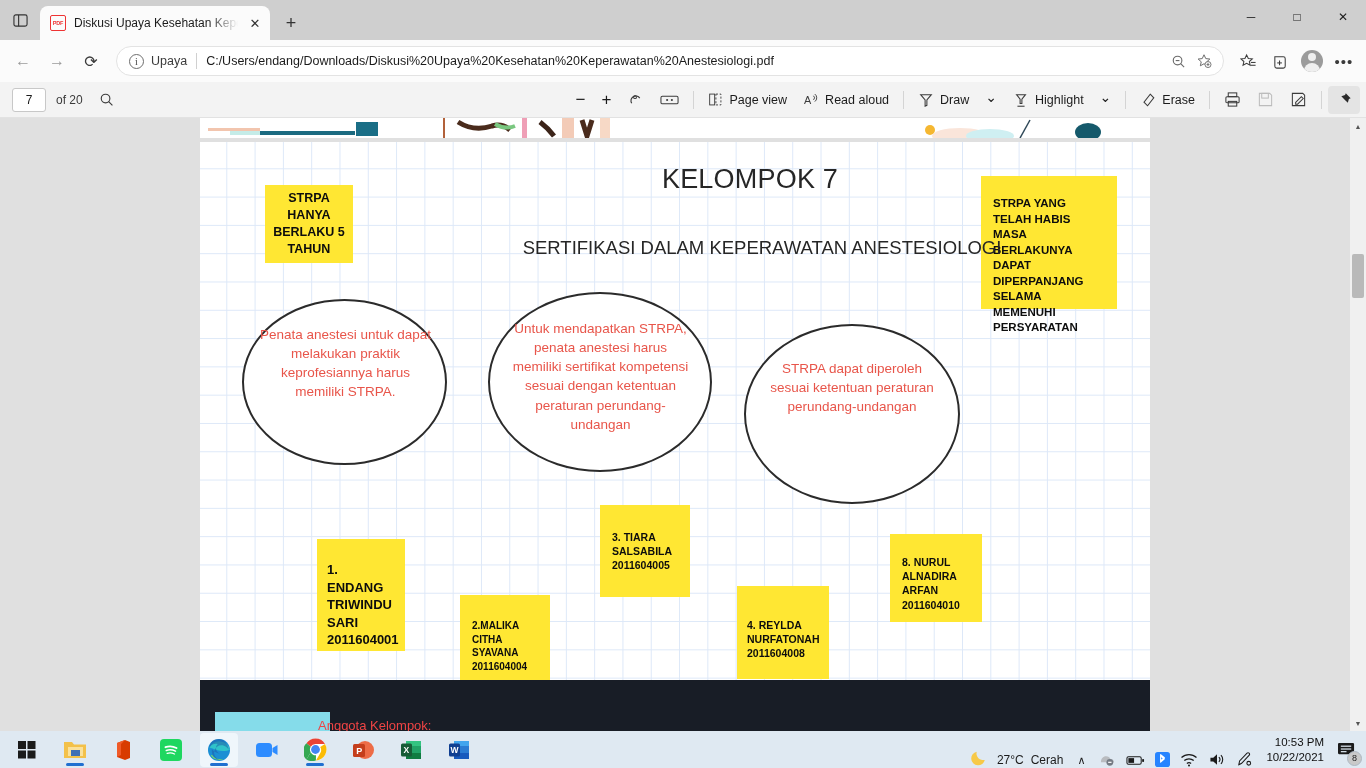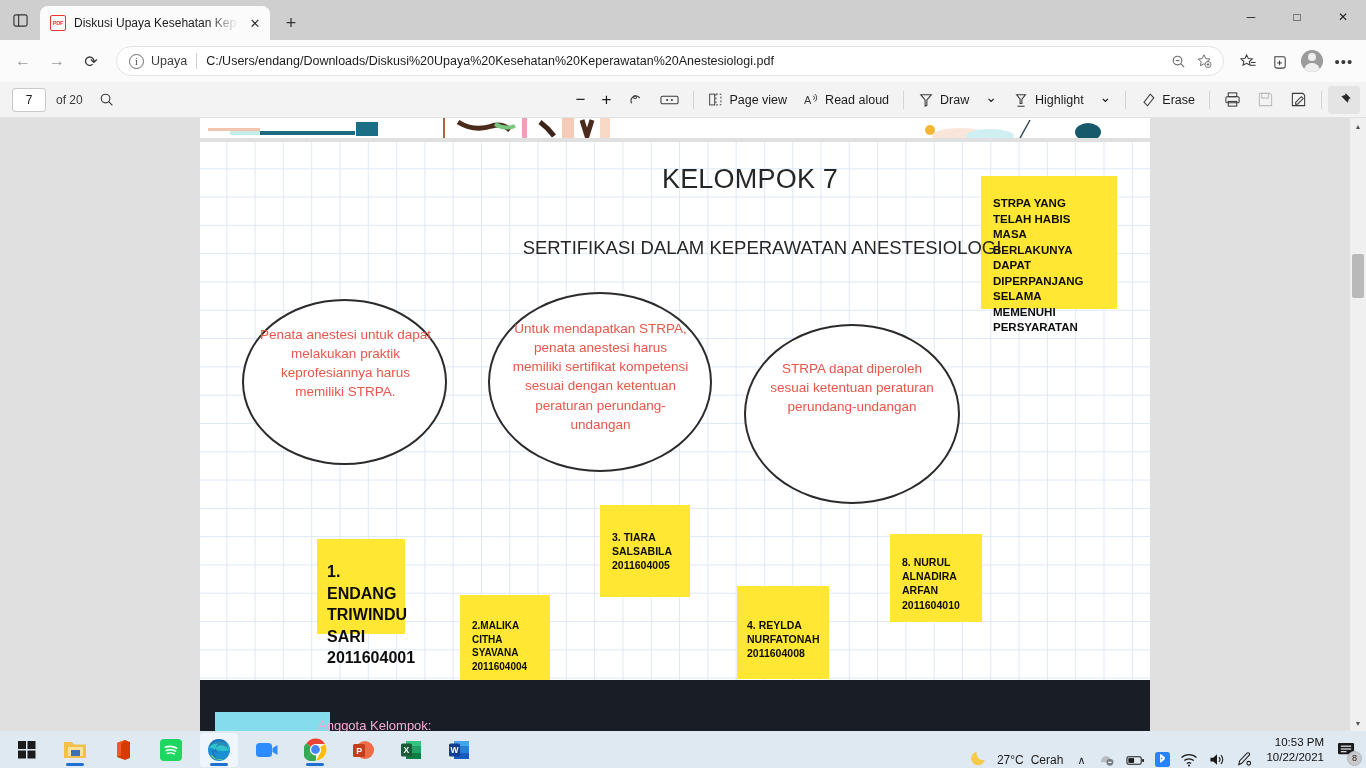--- a/index.html
+++ b/index.html
@@ -112,21 +112,21 @@
       linear-gradient(to bottom, #dde8f8 1.4px, transparent 1.4px);
     background-size: 28.3px 28.3px;
     background-position: -2px -2px;
     overflow: hidden;
   }
   #page-next {
     position: absolute; left: 200px; top: 562px; width: 950px; height: 51px;
     background: #181d26; overflow: hidden;
   }
   #next-band { position: absolute; left: 15px; top: 32px; width: 115px; height: 22px; background: #85dcea; }
-  #next-text { position: absolute; left: 118px; top: 38px; font-size: 13px; color: #f9a8d4; }
+  #next-text { position: absolute; left: 118px; top: 38px; font-size: 13px; color: #ef4444; }
 
   
   .sticky {
     position: absolute; background: #ffe733;
     font-weight: bold; color: #0d0d0d; line-height: 1.35;
   }
   .sticky.centered { display: flex; align-items: center; justify-content: center; text-align: center; }
 
   
   #kelompok {
@@ -361,36 +361,37 @@
       <circle cx="730" cy="12" r="5" fill="#f5b731"></circle>
       <ellipse cx="760" cy="18" rx="28" ry="8" fill="#fae5da"></ellipse>
       <ellipse cx="790" cy="18" rx="24" ry="7" fill="#cfeff2"></ellipse>
       <line x1="820" y1="20" x2="830" y2="2" stroke="#2f4858" stroke-width="1.5"></line>
       <ellipse cx="888" cy="14" rx="13" ry="9" fill="#15596b"></ellipse>
     </svg>
   </div>
 
   <div id="page-main">
 
+    <div class="sticky centered" style="left:65px; top:43px; width:88px; height:78px; font-size:12.5px; padding:4px;">STRPA HANYA BERLAKU 5 TAHUN</div>
 
     <div class="sticky" style="left:781px; top:34px; width:136px; height:133px; font-size:11.5px; padding:20px 12px;">STRPA YANG TELAH HABIS MASA BERLAKUNYA DAPAT DIPERPANJANG SELAMA MEMENUHI PERSYARATAN</div>
 
     <div id="kelompok">KELOMPOK 7</div>
     <div id="subtitle">SERTIFIKASI DALAM KEPERAWATAN ANESTESIOLOGI</div>
 
     <div class="ellipse" style="left:42px; top:157px; width:205px; height:166px;"></div>
     <div class="ellipse-text" style="left:58px; top:183px; width:175px;">Penata anestesi untuk dapat melakukan praktik keprofesiannya harus memiliki STRPA.</div>
 
     <div class="ellipse" style="left:288px; top:150px; width:224px; height:180px;"></div>
     <div class="ellipse-text" style="left:308px; top:177px; width:185px;">Untuk mendapatkan STRPA, penata anestesi harus memiliki sertifikat kompetensi sesuai dengan ketentuan peraturan perundang-undangan</div>
 
     <div class="ellipse" style="left:544px; top:182px; width:216px; height:180px;"></div>
     <div class="ellipse-text" style="left:566px; top:217px; width:172px;">STRPA dapat diperoleh sesuai ketentuan peraturan perundang-undangan</div>
 
-    <div class="sticky" style="left:117px; top:397px; width:88px; height:95px; font-size:16px; padding:22px 12px 0 10px;">
+    <div class="sticky" style="left:117px; top:397px; width:88px; height:112px; font-size:13px; padding:22px 12px 0 10px;">
       <div>1. ENDANG TRIWINDU SARI</div>
       <div>2011604001</div>
     </div>
 
     <div class="sticky" style="left:260px; top:453px; width:90px; height:93px; font-size:10px; padding:24px 0 0 12px;">
       <div>2.MALIKA CITHA SYAVANA</div>
       <div>2011604004</div>
     </div>
 
     <div class="sticky" style="left:400px; top:363px; width:90px; height:92px; font-size:10.5px; padding:25px 0 0 12px;">

